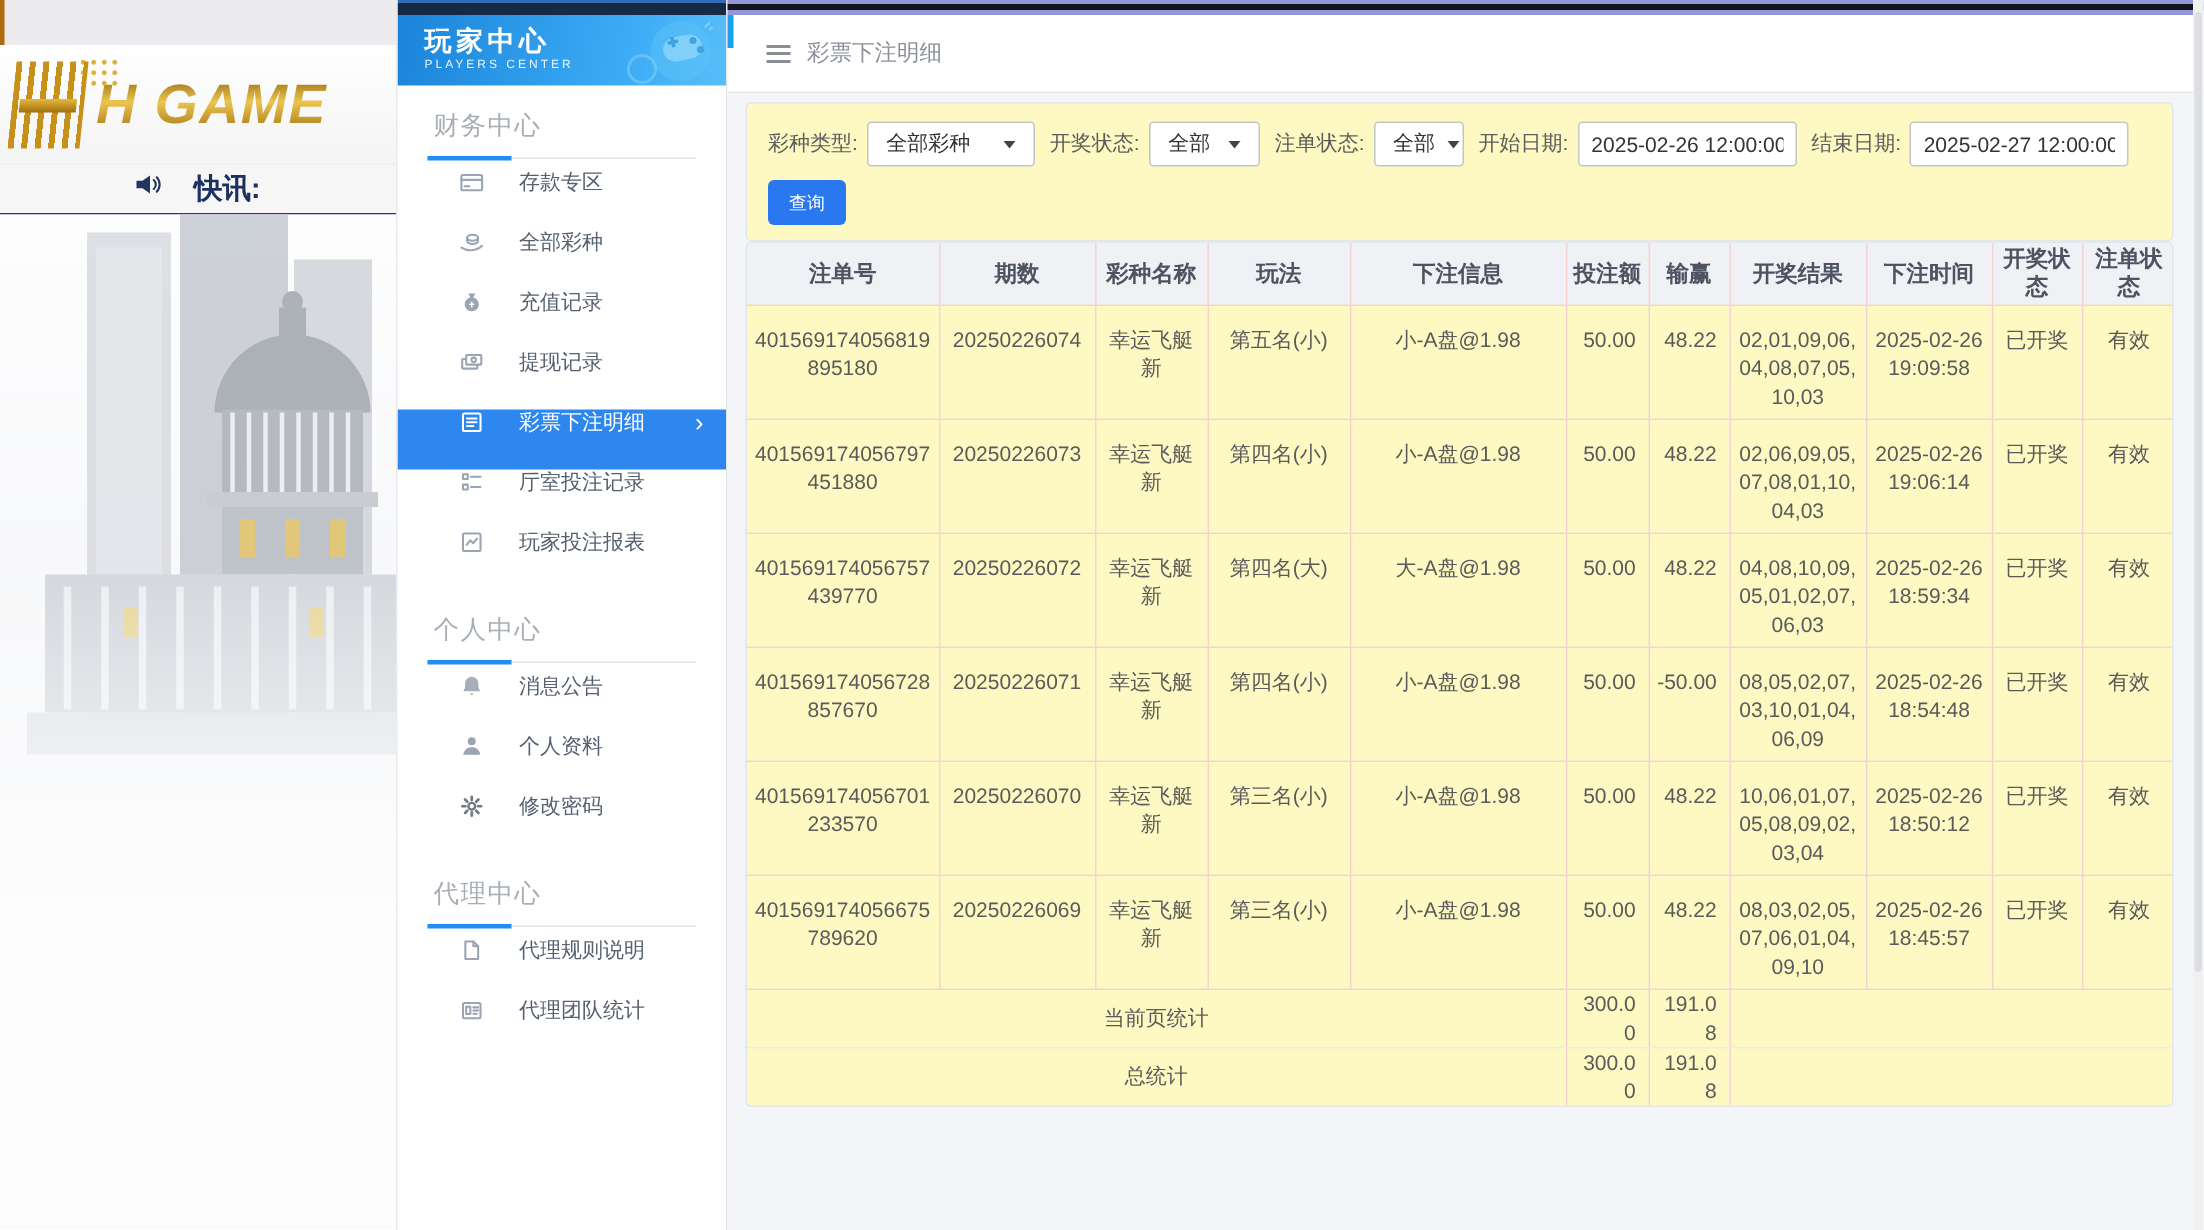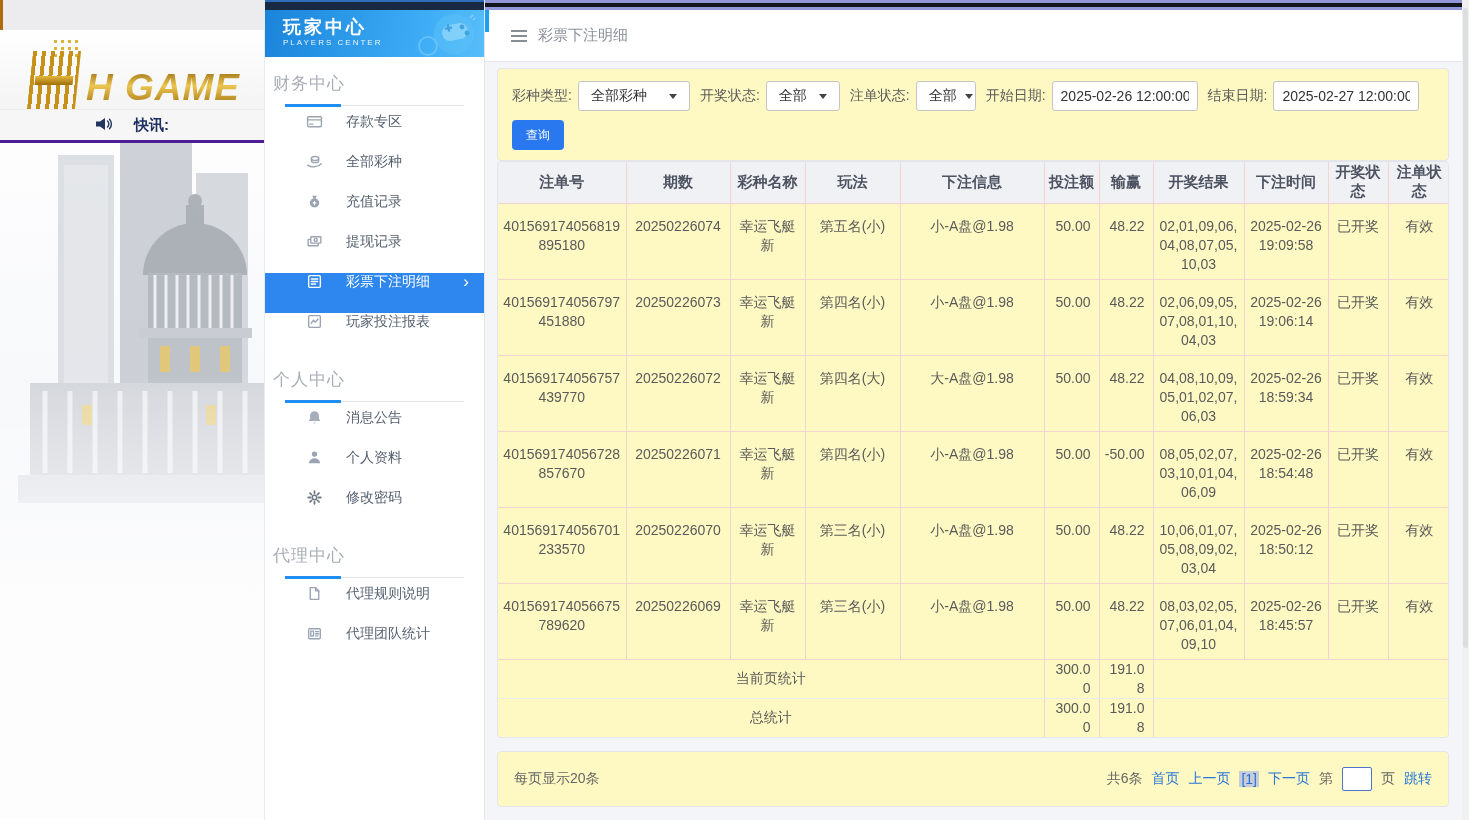--- a/index.html
+++ b/index.html
@@ -2,40 +2,40 @@
 <html><head>
 <meta charset="utf-8">
 <style>
   *{box-sizing:border-box;margin:0;padding:0}
   body{font-family:"Liberation Sans",sans-serif;background:#fff}
   .screen{position:relative;width:1469px;height:820px;overflow:hidden;background:#f3f5f8}
 
   
   .left{position:absolute;left:0;top:0;width:264px;height:820px;background:#fff;overflow:hidden}
   .left-top{height:30px;background:#ececee;border-left:3px solid #b06a10}
-  .logo-band{height:80px;background:linear-gradient(#ffffff,#f4f4f5);display:flex;align-items:flex-end;padding-left:30px;border-bottom:1px solid #ececec;position:relative;overflow:hidden}
+  .logo-band{height:80px;background:linear-gradient(#ffffff,#f4f4f5);display:flex;align-items:center;padding-left:8px;border-bottom:1px solid #ececec;position:relative;overflow:hidden}
   .logo-dots{position:absolute;left:52px;top:8px;width:28px;height:20px;
     background:radial-gradient(circle,#d8a71f 1.4px,transparent 1.6px);background-size:7px 7px;opacity:.9}
   .logo-bars{width:48px;height:58px;position:relative;
     background:repeating-linear-gradient(90deg,#c79018 0 4px,transparent 4px 9px);transform:skewX(-6deg)}
   .logo-bars::after{content:"";position:absolute;left:5px;right:5px;top:25px;height:9px;background:linear-gradient(#e3b93c,#a06e0c)}
   .logo-text{font-style:italic;font-weight:800;font-size:37px;letter-spacing:1px;margin-left:8px;white-space:nowrap;
     background:linear-gradient(#8a5d0a,#ecc54e 45%,#9c6b10);-webkit-background-clip:text;background-clip:text;color:transparent}
-  .news-bar{height:33px;background:#f6f6f7;border-bottom:3px solid #4c1d95;display:flex;align-items:center;justify-content:center;gap:21px;color:#1e3060;font-weight:bold;font-size:15px}
+  .news-bar{height:33px;background:#f6f6f7;border-bottom:1px solid #4c1d95;display:flex;align-items:center;justify-content:center;gap:21px;color:#1e3060;font-weight:bold;font-size:19px}
   .city{position:relative;height:676px;background:linear-gradient(#fdfdfe,#eef0f3)}
   .city svg{position:absolute;left:0;top:0}
 
   
   .sidebar{position:absolute;left:264px;top:0;width:221px;height:820px;background:#fff;border-right:1px solid #e4e6ea;border-left:1px solid #e9eaec;overflow:hidden}
   .sb-stripe{height:10px;background:linear-gradient(#2f6db8 0 2px,#182943 2px 100%)}
   .sb-header{height:47px;background:linear-gradient(100deg,#1a84da,#3eadf6 72%,#58bef9);position:relative;color:#fff;padding:6px 0 0 18px;overflow:hidden}
   .sb-title{font-size:18px;font-weight:bold;letter-spacing:3px;line-height:22px}
   .sb-sub{font-size:8px;letter-spacing:2px;color:rgba(255,255,255,.9)}
   .sb-deco{position:absolute;right:8px;top:2px;opacity:.8}
-  .section-title{margin:15px 8px 0;color:#a8aeb6;font-size:17px;letter-spacing:1px}
+  .section-title{margin:15px 24px 0;color:#a8aeb6;font-size:17px;letter-spacing:1px}
   .section-underline{margin:9px 20px 0;height:3px;position:relative;
     background:linear-gradient(#e6e6e6,#e6e6e6) 0 50%/100% 1px no-repeat}
   .section-underline::before{content:"";position:absolute;left:0;top:0;width:56px;height:3px;background:#1f8ef0}
   .menu{margin-top:6px}
   .menu-item{height:40px;display:flex;padding-left:41px;font-size:14px;color:#566170;cursor:pointer;position:relative}
   .mi-icon{width:17px;height:17px;display:inline-flex;margin-right:23px;flex:none}
   .mi-icon svg{stroke:#9aa4b2;fill:none;stroke-width:1.3;stroke-linecap:round;stroke-linejoin:round}
   .menu-item.active{background:#2d87ee;color:#fff}
   .menu-item.active .mi-icon svg{stroke:#fff}
   .menu-item .arrow{position:absolute;right:15px;font-size:17px;line-height:1;color:#fff}
@@ -218,20 +218,31 @@
               <rect x="2.5" y="2.5" width="11" height="11" rx="1"></rect>
               <path d="M5 5.7h6M5 8h6M5 10.3h4"></path>
             </svg>
           </span>
         <span>彩票下注明细</span>
         <span class="arrow">›</span>
       </div>
       <div class="menu-item">
         <span class="mi-icon">
             <svg width="17" height="17" viewBox="0 0 16 16">
+              <rect x="2.5" y="3" width="3" height="3"></rect>
+              <path d="M7.5 4.5h6"></path>
+              <rect x="2.5" y="9.5" width="3" height="3"></rect>
+              <path d="M7.5 11h6"></path>
+            </svg>
+          </span>
+        <span>厅室投注记录</span>
+      </div>
+      <div class="menu-item">
+        <span class="mi-icon">
+            <svg width="17" height="17" viewBox="0 0 16 16">
               <rect x="2.5" y="2.5" width="11" height="11" rx="1"></rect>
               <path d="M4.8 9.6l2.3-2.8 1.8 1.8 2.4-2.9"></path>
             </svg>
           </span>
         <span>玩家投注报表</span>
       </div>
     </div>
 
     <div class="section-title">个人中心</div>
     <div class="section-underline"></div>
@@ -453,32 +464,18 @@
           <tr class="summary">
             <td colspan="5">总统计</td>
             <td class="num">300.00</td>
             <td class="num">191.08</td>
             <td colspan="4"></td>
           </tr>
         </tbody>
       </table>
     </div>
 
-    <div class="card page-card">
-      <span>每页显示20条</span>
-      <div class="pager">
-        <span>共6条</span>
-        <a>首页</a>
-        <a>上一页</a>
-        <span class="current">[1]</span>
-        <a>下一页</a>
-        <span>第</span>
-        <input class="jump-input" style="">
-        <span>页</span>
-        <a>跳转</a>
-      </div>
-    </div>
   </div>
 
   <div class="scrollbar">
     <div class="thumb"></div>
   </div>
 </div>
 
 </body></html>

